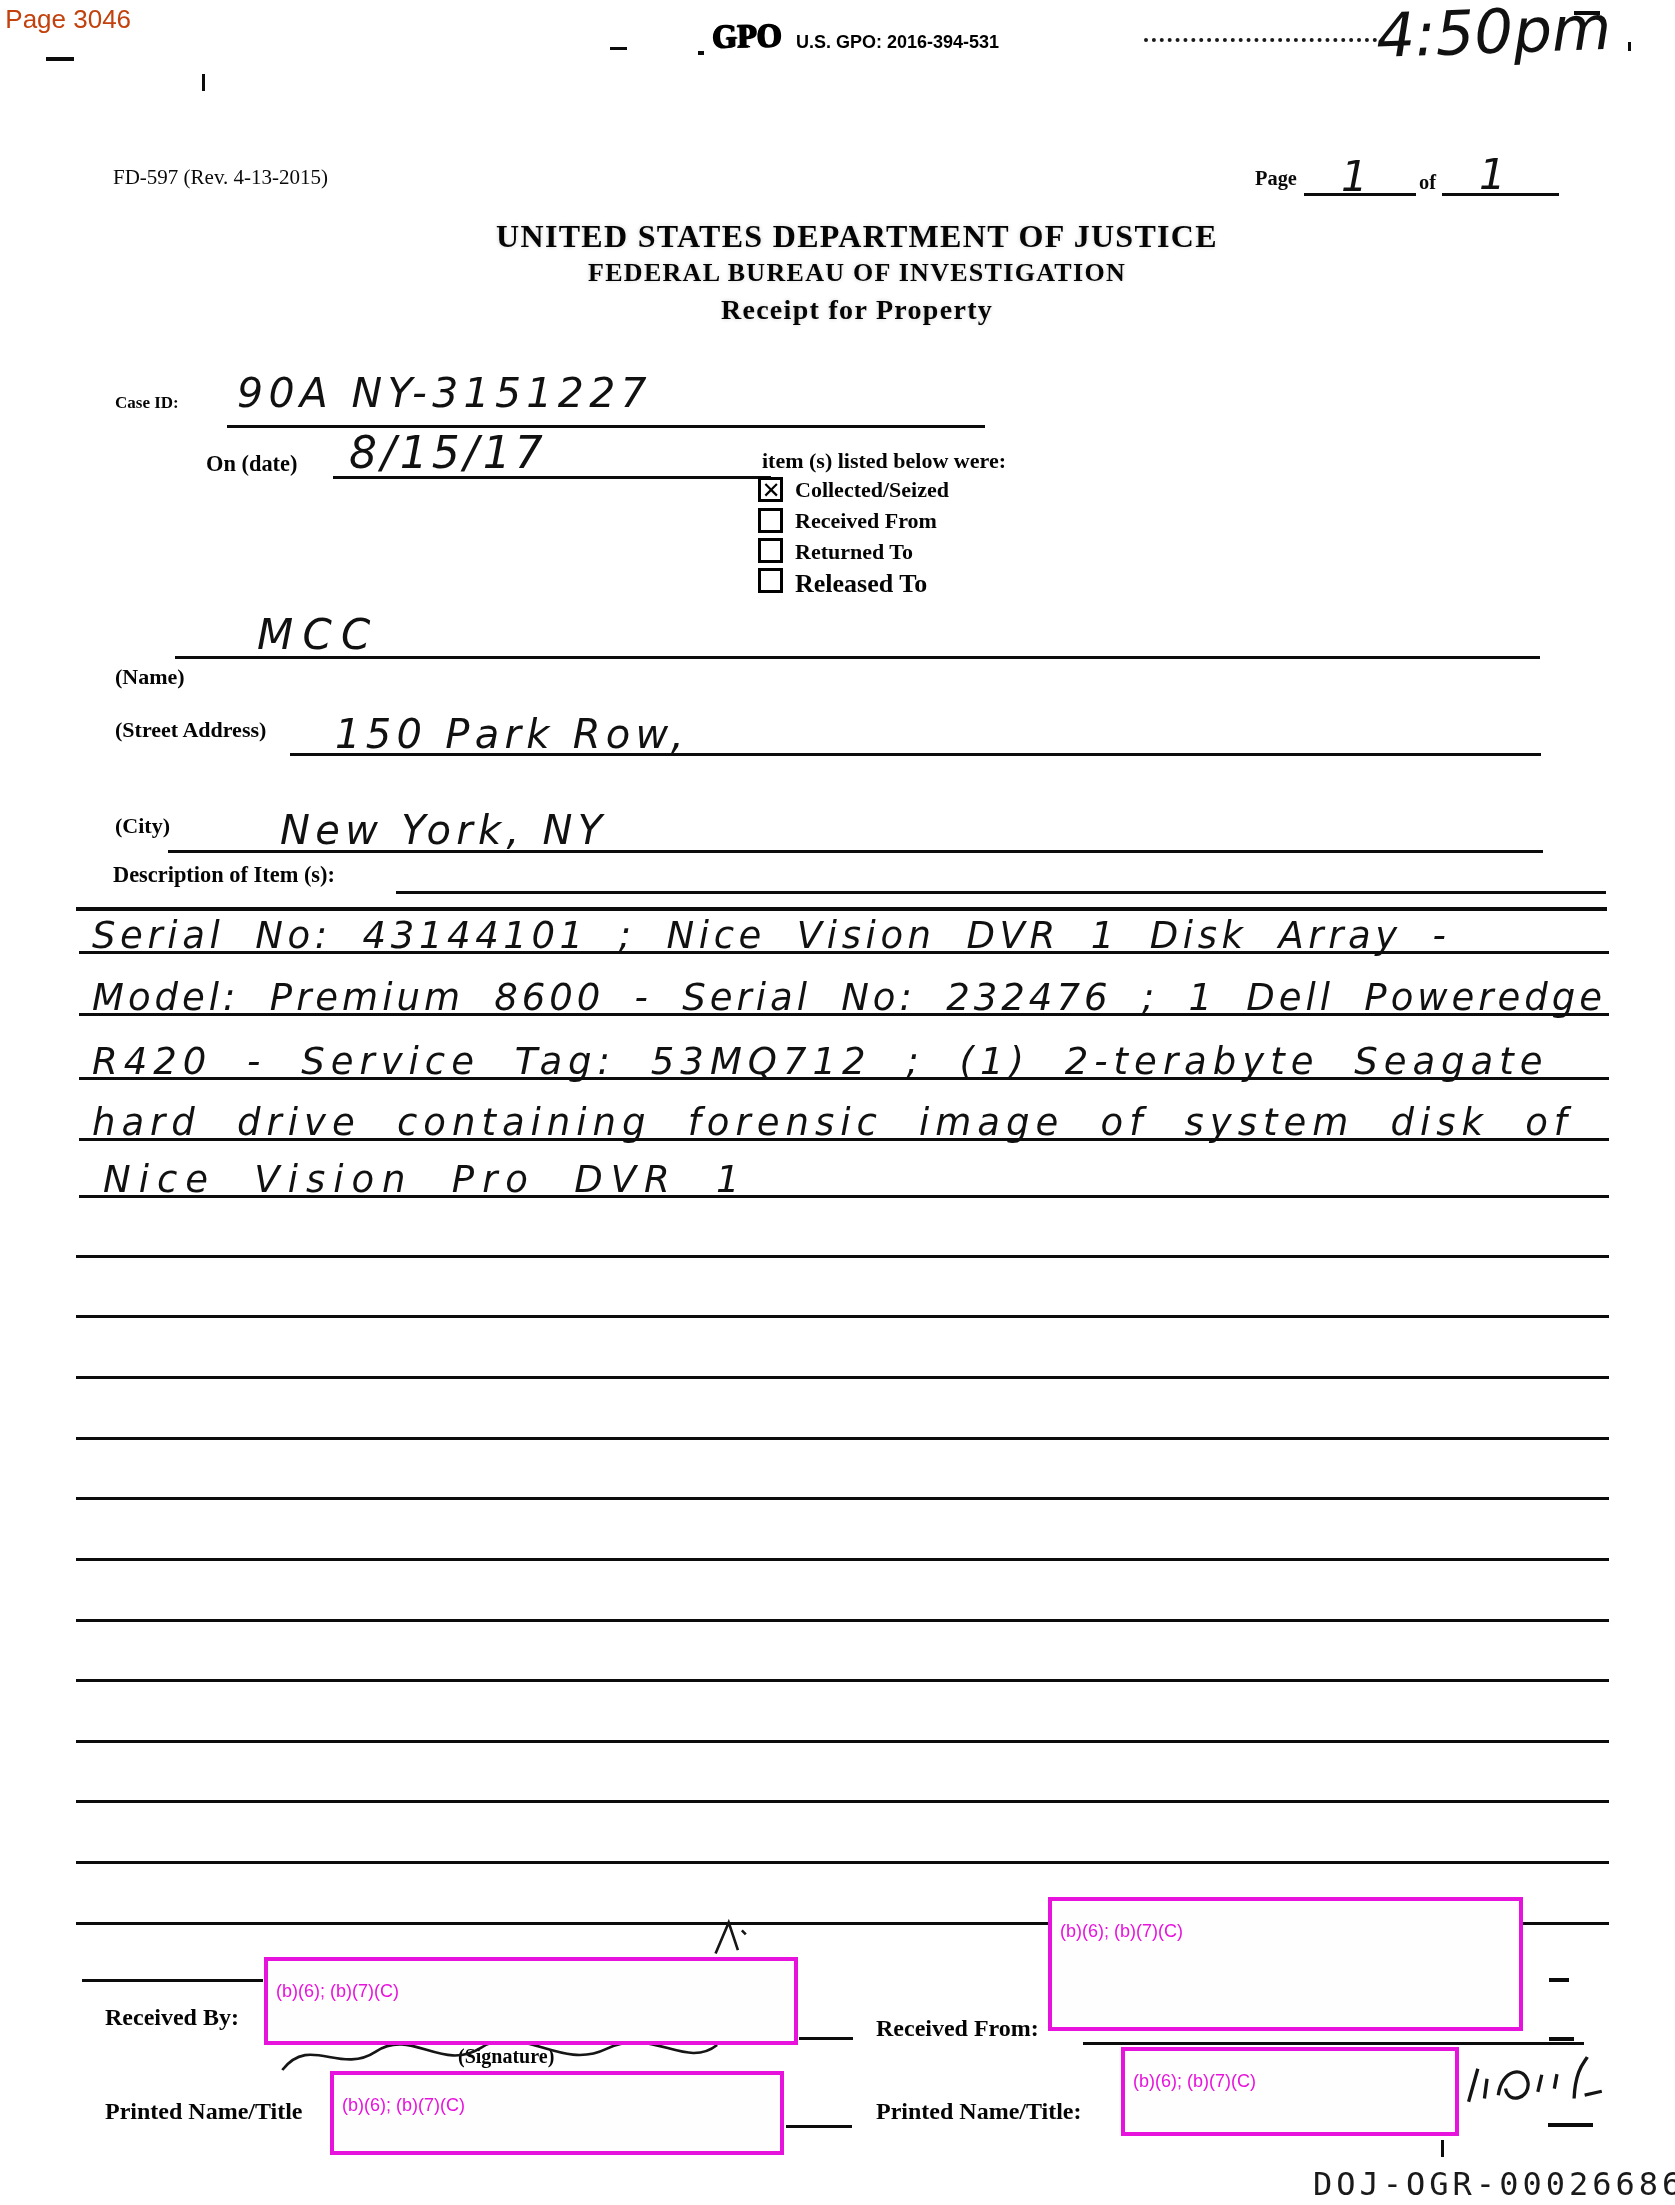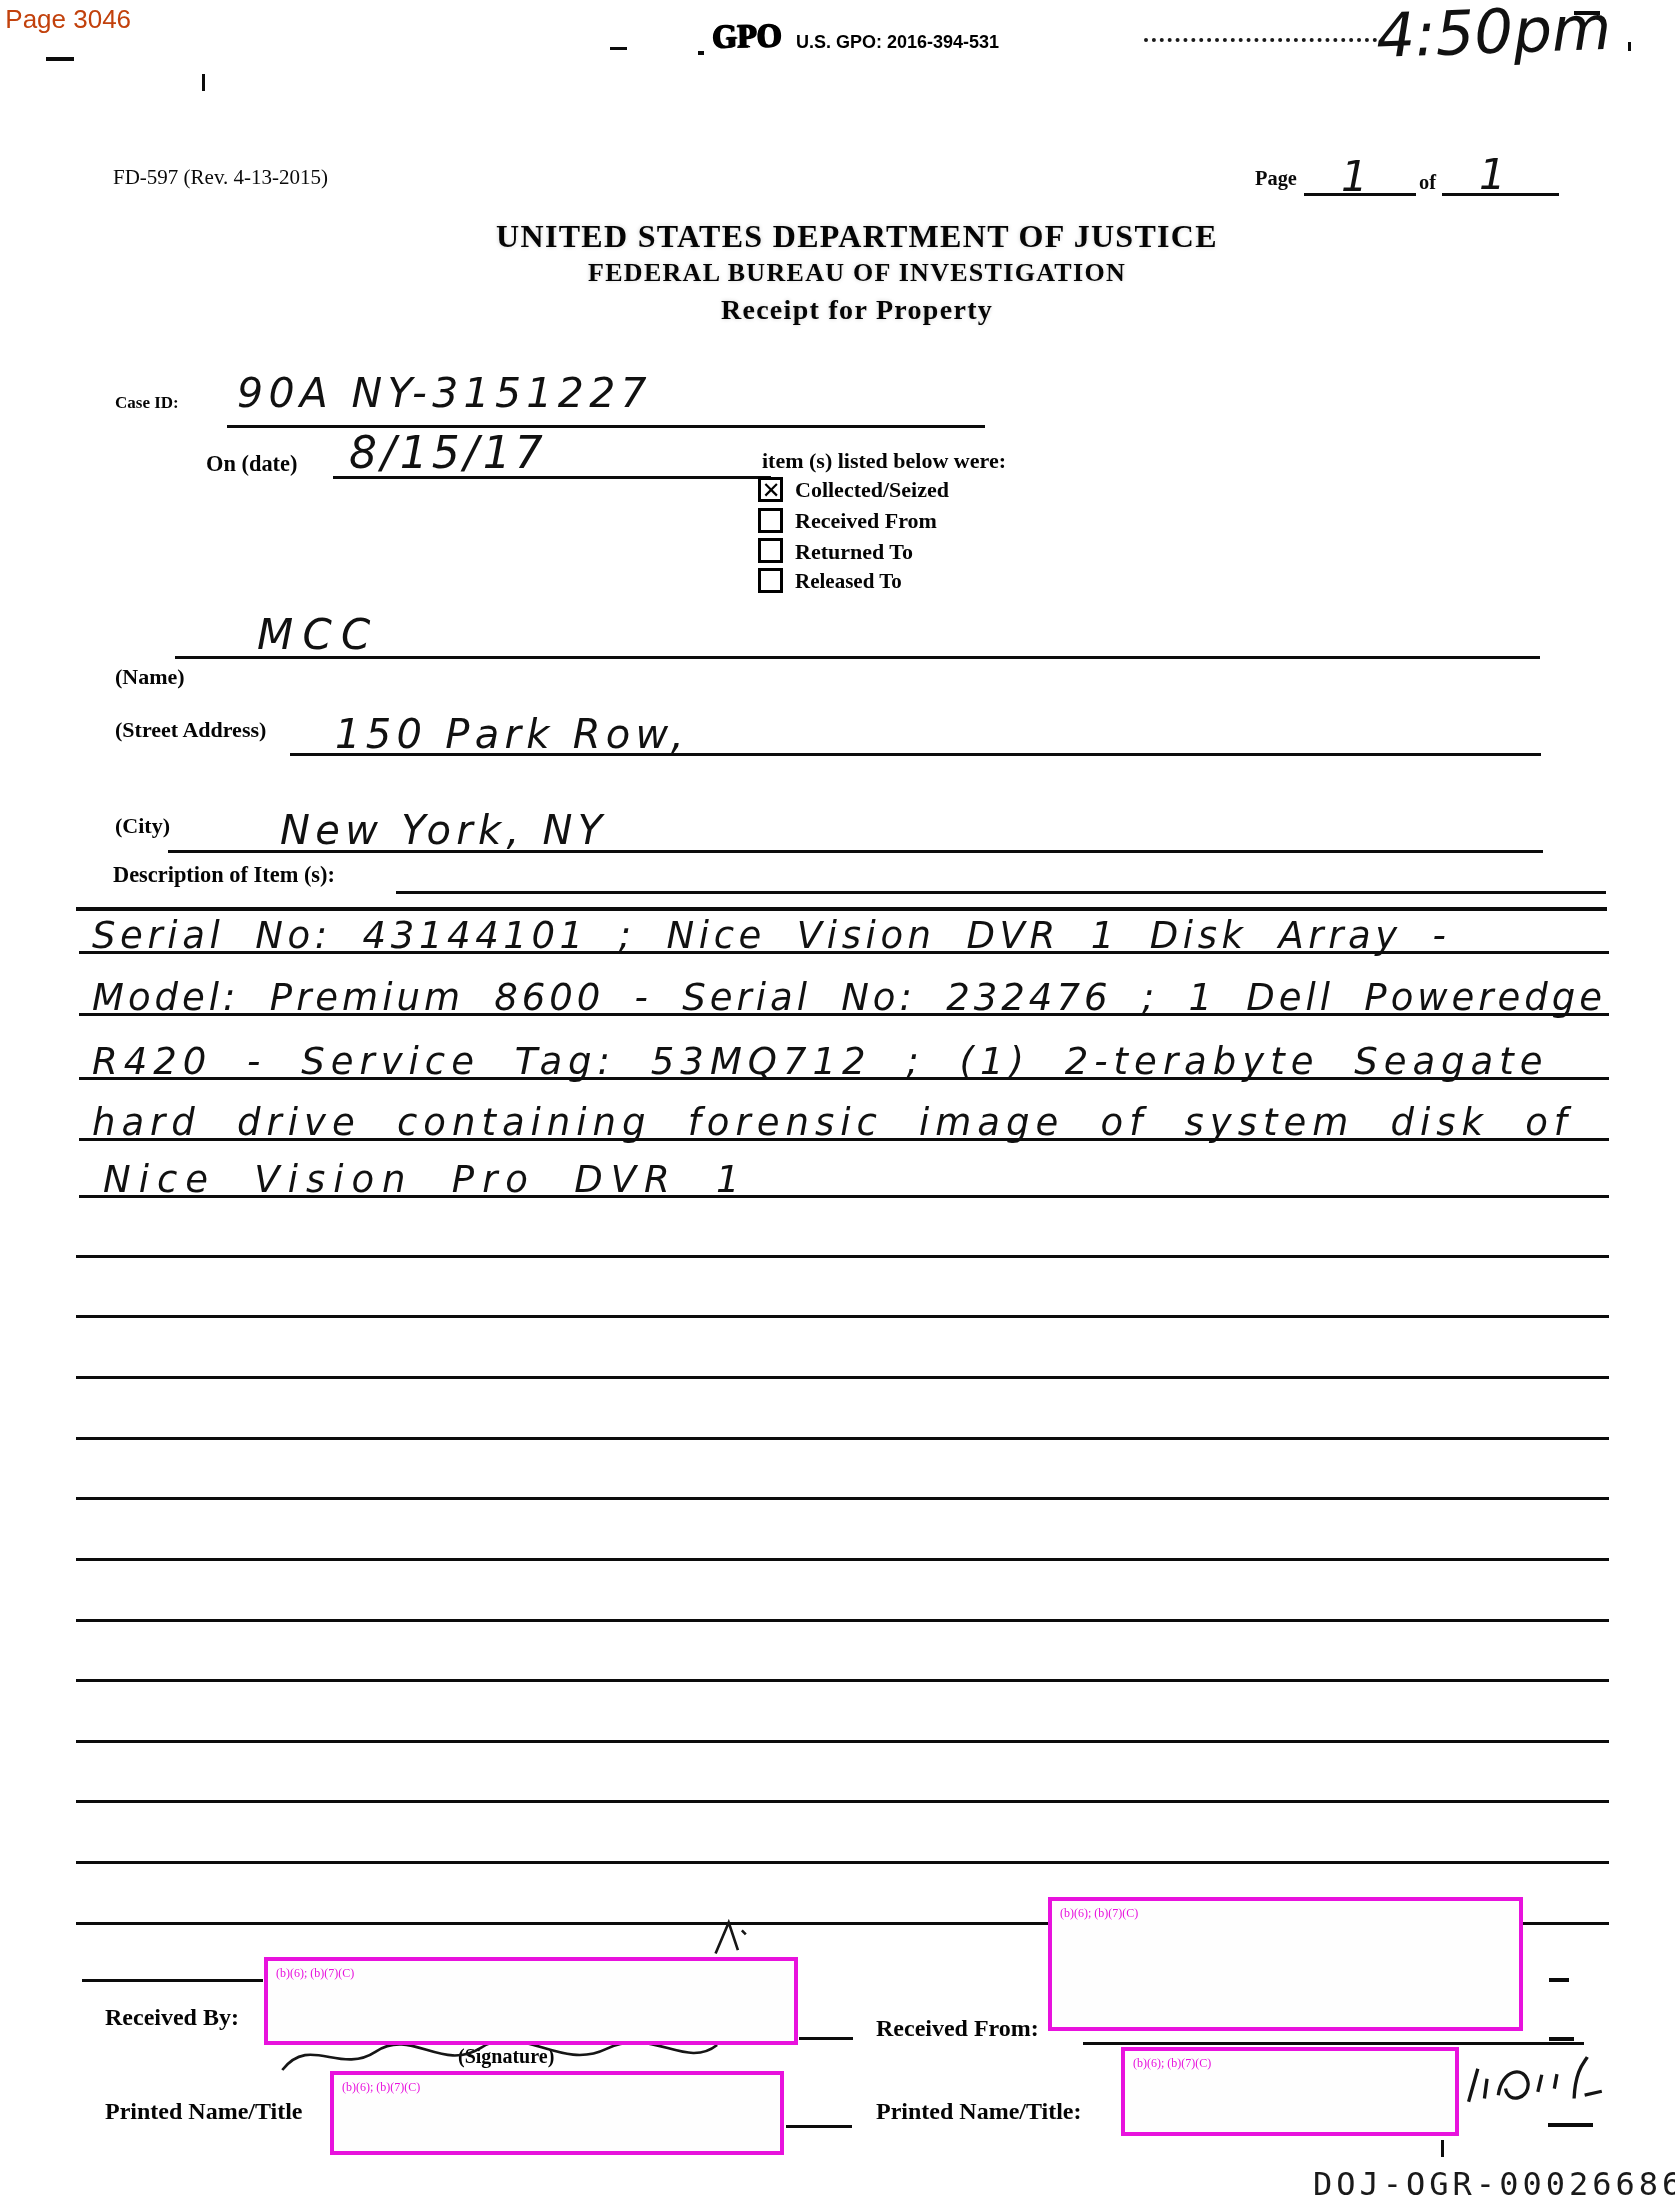--- a/index.html
+++ b/index.html
@@ -8,22 +8,22 @@
   .sans{position:absolute;font-family:"Liberation Sans",sans-serif;color:#c2410c;white-space:nowrap;}
   .serif{position:absolute;font-family:"Liberation Serif",serif;color:#0a0a0a;white-space:nowrap;}
   .blabel{position:absolute;font-family:"Liberation Serif",serif;font-weight:bold;color:#050505;white-space:nowrap;}
   .title{position:absolute;left:0;width:1714px;text-align:center;font-family:"Liberation Serif",serif;
          font-weight:bold;color:#050505;letter-spacing:1.3px;text-shadow:0 0 4px rgba(0,0,0,.18);white-space:nowrap;}
   .hw{position:absolute;font-family:"DejaVu Sans",sans-serif;font-style:italic;color:#111;
       white-space:nowrap;transform-origin:left top;}
   .line{position:absolute;height:3.3px;background:#0c0c0c;z-index:2;}
   .vline{position:absolute;width:3.3px;background:#0c0c0c;z-index:2;}
   .redaction{position:absolute;border:4px solid #e812dd;background:#fefefe;box-sizing:border-box;z-index:5;}
-  .rlabel{display:block;color:#e812dd;font-family:Liberation Serif, serif;font-size:12px;
-          padding:5px 0 0 8px;white-space:nowrap;}
+  .rlabel{display:block;color:#e812dd;font-family:Liberation Sans, sans-serif;font-size:18px;
+          padding:20px 0 0 8px;white-space:nowrap;}
   .cb{position:absolute;width:25px;height:25px;border:3.3px solid #000;box-sizing:border-box;z-index:2;}
   .cb .mark{position:absolute;left:0.7px;top:-2.6px;font-size:22.4px;font-weight:bold;font-family:"DejaVu Sans",sans-serif;color:#000;}
   .gpo-logo{position:absolute;font-family:"Liberation Serif",serif;font-weight:bold;font-size:32px;
             transform:scaleY(1.05) rotate(-1deg);text-shadow:1.3px 0.7px 0 #000,-0.7px 1.3px 0 #000;color:#000;}
   .gpo-text{position:absolute;font-family:"Liberation Sans",sans-serif;font-weight:bold;font-size:18px;color:#000;}
   .mono{position:absolute;font-family:"DejaVu Sans Mono",monospace;color:#1a1a1a;white-space:nowrap;}
   svg.squiggle{position:absolute;z-index:3;}
 </style>
 </head>
 <body>
@@ -74,21 +74,21 @@
       <span class="mark"></span>
     </div>
   <div class="blabel" style="left:795px;top:508px;font-size:22px;">Received From</div>
   <div class="cb" style="left:758px;top:538px;">
       <span class="mark"></span>
     </div>
   <div class="blabel" style="left:795px;top:539px;font-size:22px;">Returned To</div>
   <div class="cb" style="left:758px;top:568px;">
       <span class="mark"></span>
     </div>
-  <div class="blabel" style="left:795px;top:569px;font-size:21px;">Released To</div>
+  <div class="blabel" style="left:795px;top:569px;font-size:26px;">Released To</div>
 
   <div class="blabel" style="left:115px;top:620px;font-size:22px;margin-top:44px;">(Name)</div>
   <div class="hw" style="left:257px;top:610px;font-size:42px;letter-spacing:9.2px;">MCC</div>
   <div class="line" style="left:175px;top:656px;width:1365px;"></div>
 
   <div class="blabel" style="left:115px;top:717px;font-size:22px;">(Street Address)</div>
   <div class="hw" style="left:335px;top:711px;font-size:40px;letter-spacing:5.3px;">150 Park Row,</div>
   <div class="line" style="left:290px;top:753px;width:1251px;"></div>
 
   <div class="blabel" style="left:115px;top:813px;font-size:22px;">(City)</div>

